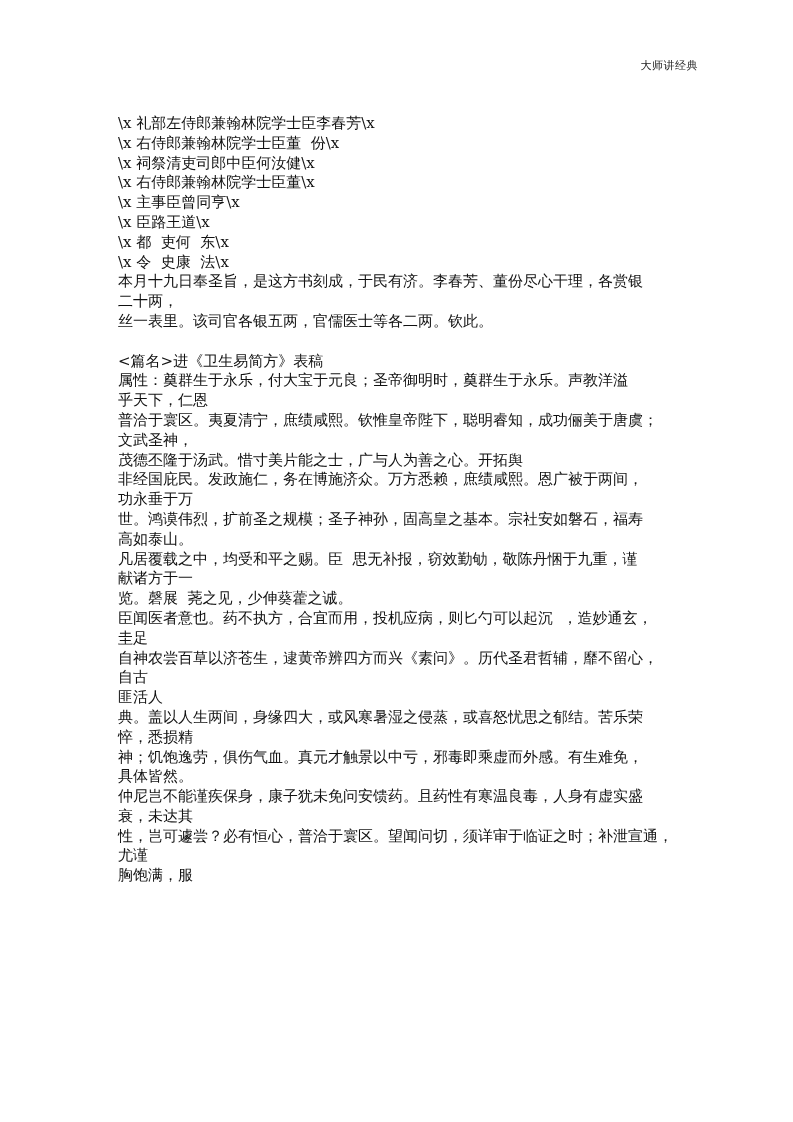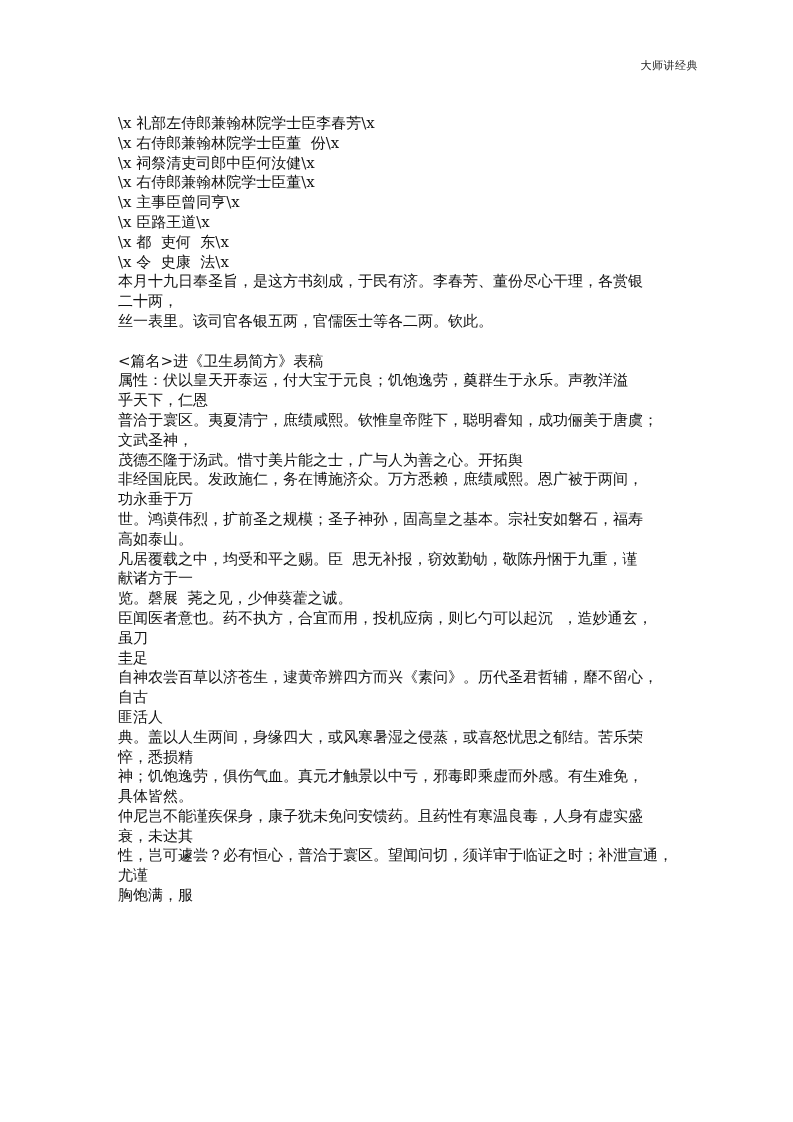--- a/index.html
+++ b/index.html
@@ -54,34 +54,33 @@
     <span class="line">\x 右侍郎兼翰林院学士臣董\x</span>
     <span class="line">\x 主事臣曾同亨\x</span>
     <span class="line">\x 臣路王道\x</span>
     <span class="line">\x 都  吏何  东\x</span>
     <span class="line">\x 令  史康  法\x</span>
     <span class="line">本月十九日奉圣旨，是这方书刻成，于民有济。李春芳、董份尽心干理，各赏银</span>
     <span class="line">二十两，</span>
     <span class="line">丝一表里。该司官各银五两，官儒医士等各二两。钦此。</span>
     <span class="blank"></span>
     <span class="line">&lt;篇名&gt;进《卫生易简方》表稿</span>
-    <span class="line">属性：伏以皇天开泰运，付大宝于元良；饥饱逸劳，奠群生于永乐。声教洋溢</span>
+    <span class="line">属性：奠群生于永乐，付大宝于元良；圣帝御明时，奠群生于永乐。声教洋溢</span>
     <span class="line">乎天下，仁恩</span>
     <span class="line">普洽于寰区。夷夏清宁，庶绩咸熙。钦惟皇帝陛下，聪明睿知，成功俪美于唐虞；</span>
     <span class="line">文武圣神，</span>
     <span class="line">茂德丕隆于汤武。惜寸美片能之士，广与人为善之心。开拓舆</span>
     <span class="line">非经国庇民。发政施仁，务在博施济众。万方悉赖，庶绩咸熙。恩广被于两间，</span>
     <span class="line">功永垂于万</span>
     <span class="line">世。鸿谟伟烈，扩前圣之规模；圣子神孙，固高皇之基本。宗社安如磐石，福寿</span>
     <span class="line">高如泰山。</span>
     <span class="line">凡居覆载之中，均受和平之赐。臣  思无补报，窃效勤劬，敬陈丹悃于九重，谨</span>
     <span class="line">献诸方于一</span>
     <span class="line">览。磬展  荛之见，少伸葵藿之诚。</span>
     <span class="line">臣闻医者意也。药不执方，合宜而用，投机应病，则匕勺可以起沉  ，造妙通玄，</span>
-    <span class="line">虽刀</span>
     <span class="line">圭足</span>
     <span class="line">自神农尝百草以济苍生，逮黄帝辨四方而兴《素问》。历代圣君哲辅，靡不留心，</span>
     <span class="line">自古</span>
     <span class="line">匪活人</span>
     <span class="line">典。盖以人生两间，身缘四大，或风寒暑湿之侵蒸，或喜怒忧思之郁结。苦乐荣</span>
     <span class="line">悴，悉损精</span>
     <span class="line">神；饥饱逸劳，俱伤气血。真元才触景以中亏，邪毒即乘虚而外感。有生难免，</span>
     <span class="line">具体皆然。</span>
     <span class="line">仲尼岂不能谨疾保身，康子犹未免问安馈药。且药性有寒温良毒，人身有虚实盛</span>
     <span class="line">衰，未达其</span>

